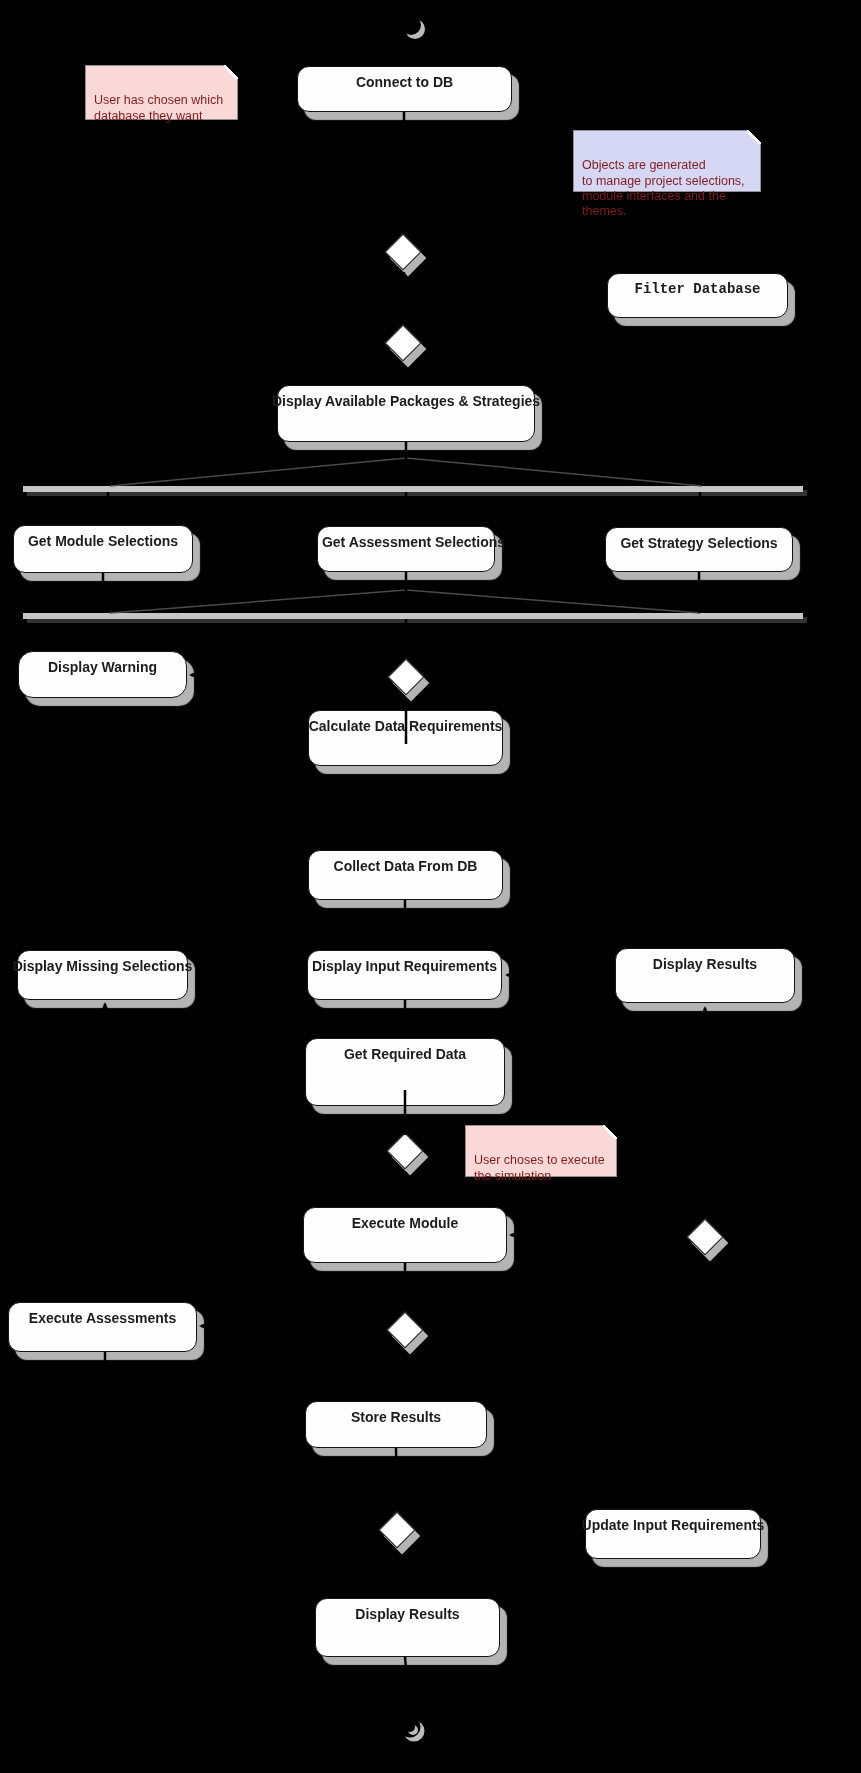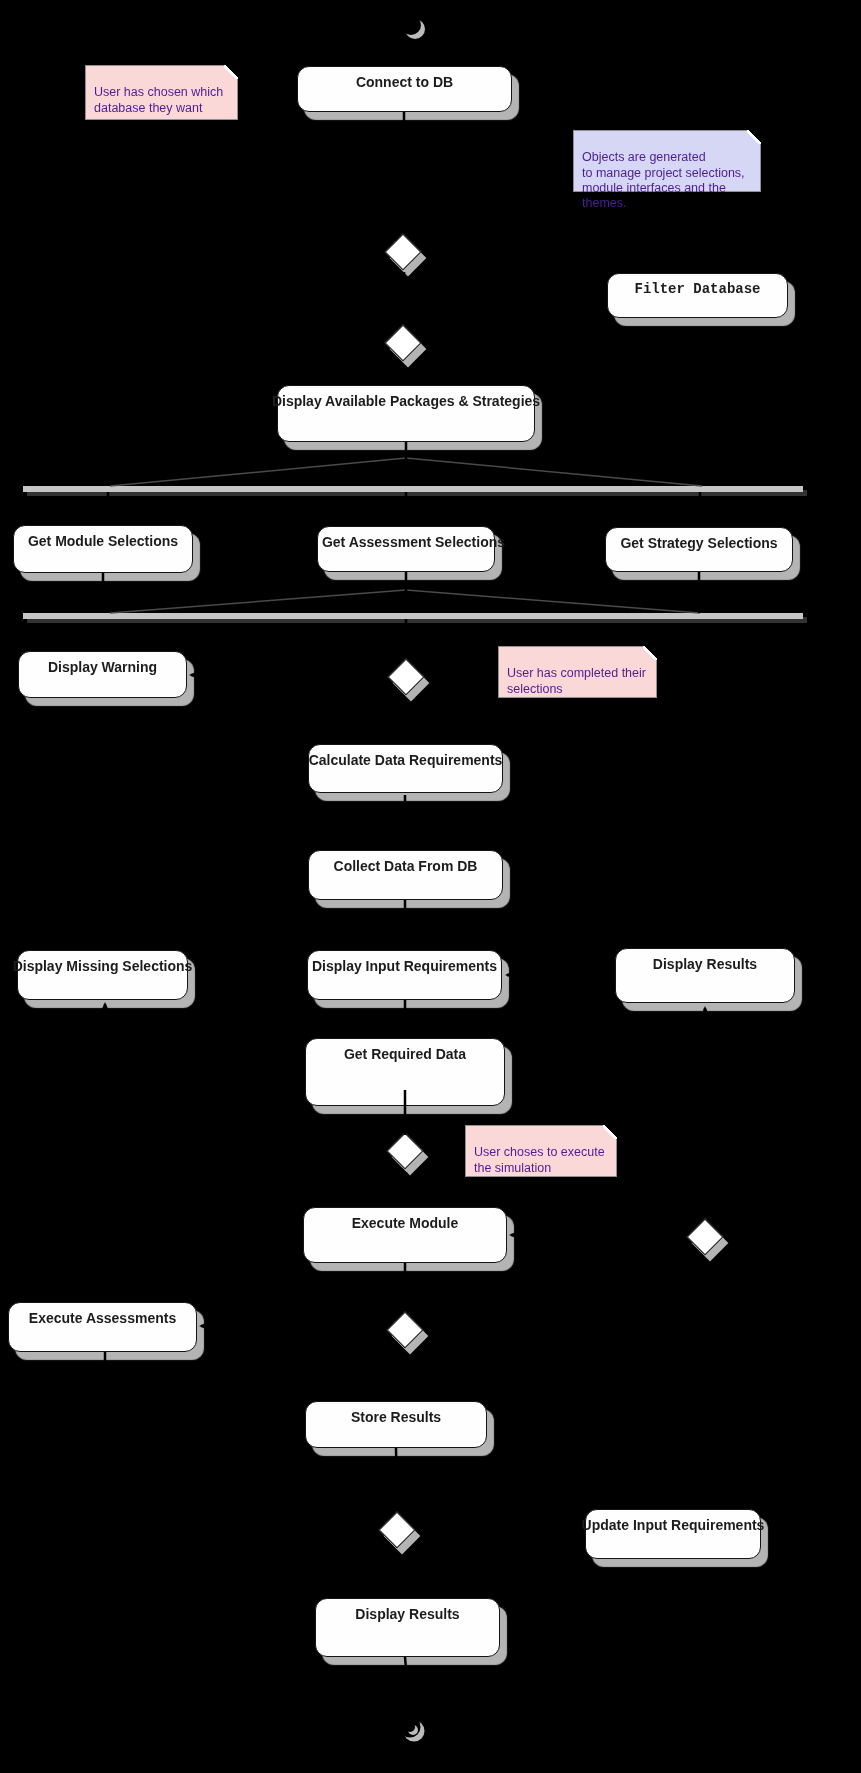--- a/index.html
+++ b/index.html
@@ -11,21 +11,21 @@
     position:absolute; background:#FEFEFE; border:1.5px solid #141414;
     border-radius:12px; box-shadow:7px 8px 1px #b4b4b4;
     display:flex; justify-content:center; align-items:flex-start;
     box-sizing:border-box; padding-top:7px;
   }
   .activity span {
     font-size:14px; font-weight:bold; color:#1c1c1c; white-space:nowrap;
   }
   .note {
     position:absolute; border:1px solid #8f8f8f; box-sizing:border-box;
-    padding:4px 8px; font-size:12.5px; line-height:1.22; color:#4c1d95;
+    padding:12px 8px; font-size:12.5px; line-height:1.22; color:#7f1d1d;
     white-space:pre-line;
   }
   .note-pink { background:#FBD8D8; }
   .note-lavender { background:#D6D6F5; }
   .fold { position:absolute; top:-1px; right:-1px; width:14px; height:14px; }
   .fold::before { content:""; position:absolute; inset:0;
     background:linear-gradient(to bottom left,#000 50%,transparent 50%); }
   .fold::after { content:""; position:absolute; inset:0;
     background:linear-gradient(to bottom left,transparent 44%,#fff 44%,#fff 60%,transparent 60%); }
   .diamond { position:absolute; width:44px; height:44px; }
@@ -48,25 +48,20 @@
 database they want</span>
     <i class="fold"></i>
   </div>
   <div class="note note-lavender" style="left:573px;top:130px;width:188px;height:62px;">
     <span>Objects are generated
 to manage project selections,
 module interfaces and the
 themes.</span>
     <i class="fold"></i>
   </div>
-  <div class="note note-pink" style="left:498px;top:646px;width:159px;height:52px;">
-    <span>User has completed their
-selections</span>
-    <i class="fold"></i>
-  </div>
   <div class="note note-pink" style="left:465px;top:1125px;width:152px;height:52px;">
     <span>User choses to execute
 the simulation</span>
     <i class="fold"></i>
   </div>
 
   <div class="activity" style="left:297px;top:66px;width:215px;height:46px;">
     <span>Connect to DB</span>
     </div>
   <div class="activity" style="left:607px;top:273px;width:181px;height:45px;font-family:Liberation Mono, monospace;">
@@ -77,24 +72,24 @@
     </div>
   <div class="activity" style="left:13px;top:525px;width:180px;height:48px;">
     <span>Get Module Selections</span>
     </div>
   <div class="activity" style="left:317px;top:526px;width:178px;height:46px;padding-left:15px;">
     <span>Get Assessment Selections</span>
     </div>
   <div class="activity" style="left:605px;top:527px;width:188px;height:45px;">
     <span>Get Strategy Selections</span>
     </div>
-  <div class="activity" style="left:18px;top:651px;width:169px;height:47px;">
+  <div class="activity" style="left:18px;top:651px;width:169px;height:47px;border-radius:15px;">
     <span>Display Warning</span>
     </div>
-  <div class="activity" style="left:308px;top:744px;width:195px;height:49px;">
+  <div class="activity" style="left:308px;top:710px;width:195px;height:56px;">
     <span>Calculate Data Requirements</span>
     </div>
   <div class="activity" style="left:308px;top:850px;width:195px;height:50px;">
     <span>Collect Data From DB</span>
     </div>
   <div class="activity" style="left:17px;top:950px;width:171px;height:50px;">
     <span>Display Missing Selections</span>
     </div>
   <div class="activity" style="left:307px;top:950px;width:195px;height:50px;">
     <span>Display Input Requirements</span>

